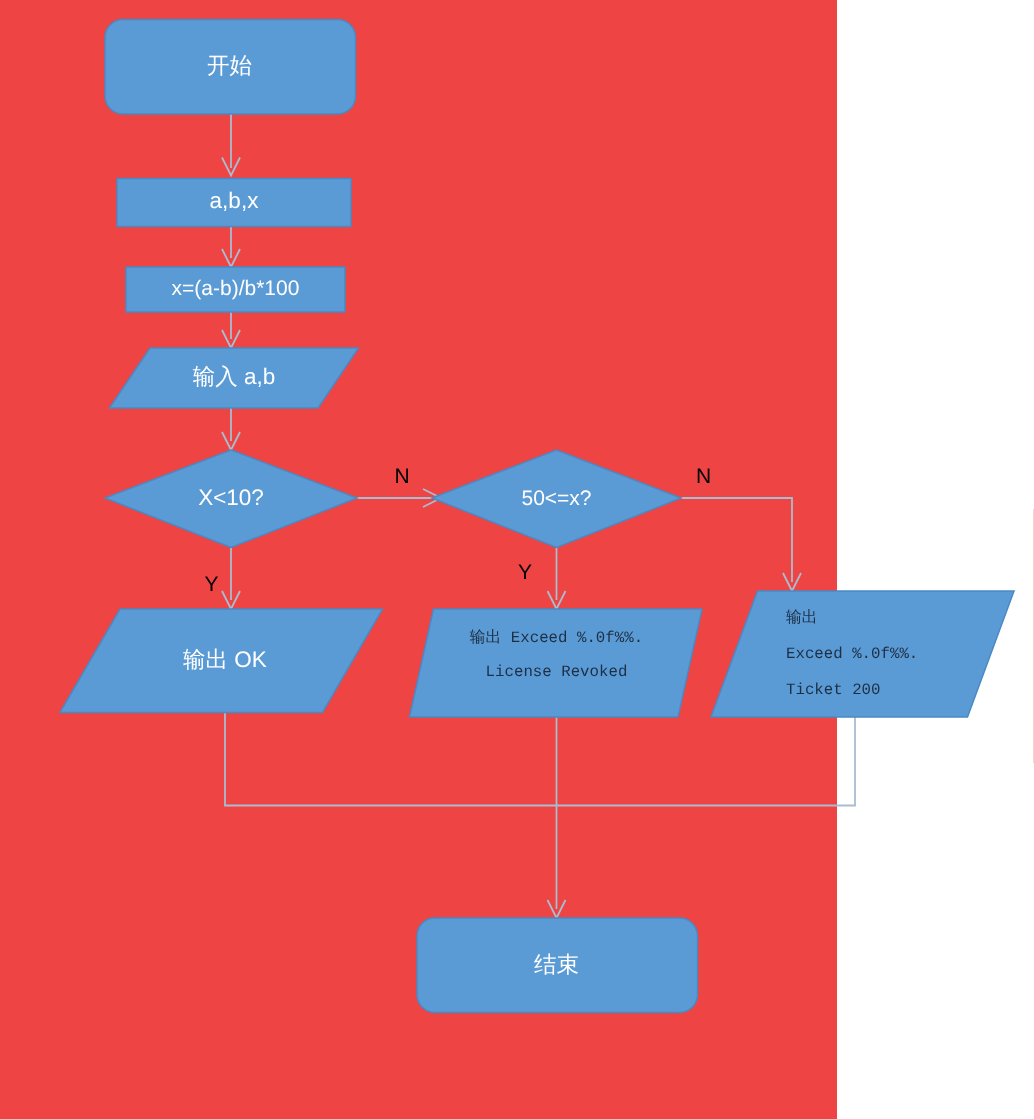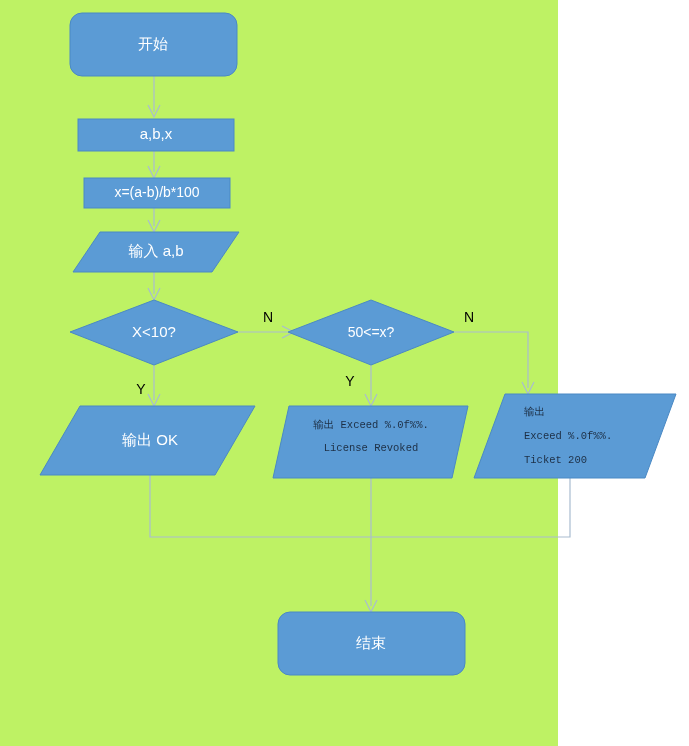--- a/index.html
+++ b/index.html
@@ -11,21 +11,21 @@
   body {
     width: 689px;
     height: 746px;
     font-family: "Liberation Sans", sans-serif;
     overflow: hidden;
   }
   #flowchart-root {
     position: relative;
     width: 558px;
     height: 746px;
-    background: #bef264;
+    background: #ef4444;
   }
   svg.flow-canvas {
     display: block;
     width: 689px;
     height: 746px;
   }
   .shape-fill {
     fill: #5b9bd5;
     stroke: #4a89c4;
     stroke-width: 1;

